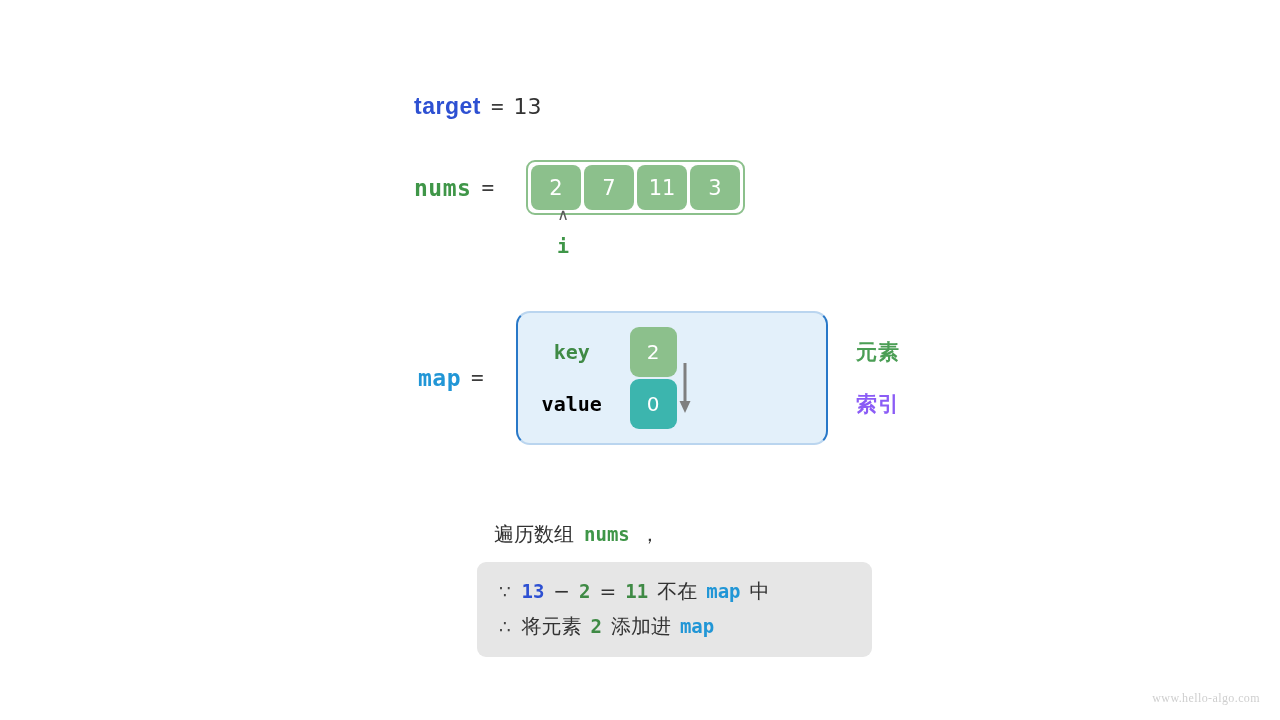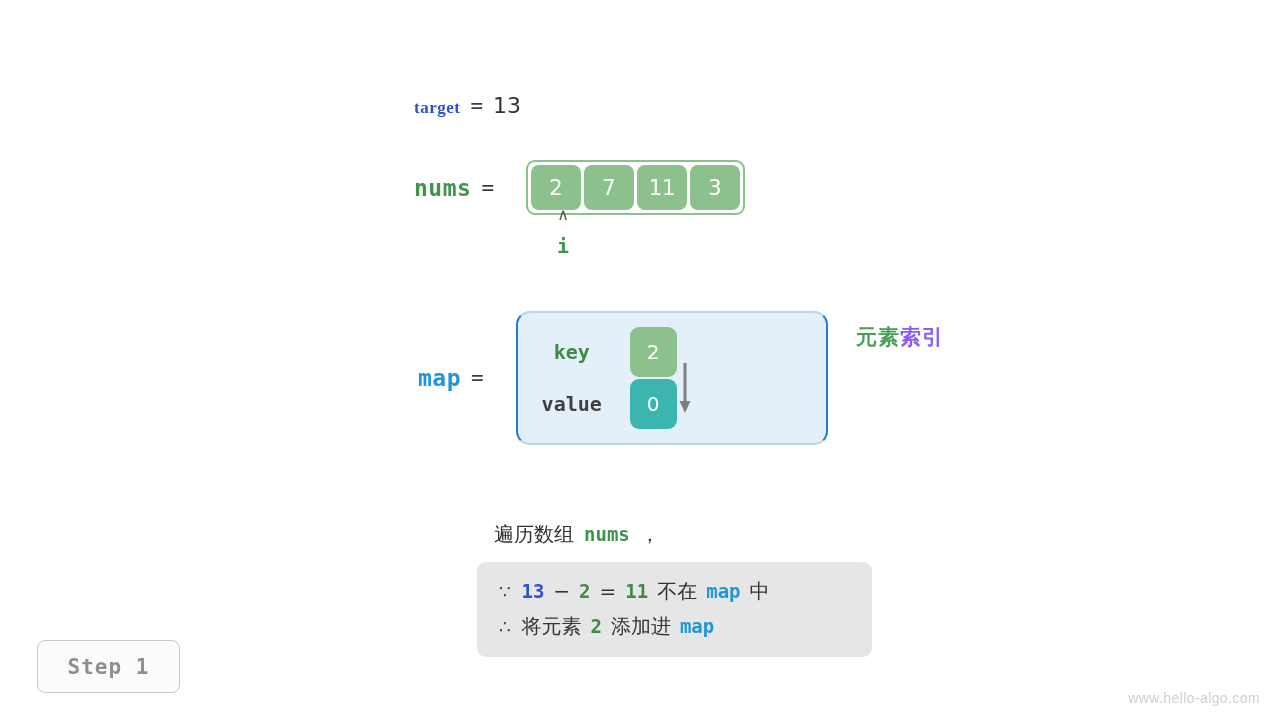--- a/index.html
+++ b/index.html
@@ -23,23 +23,23 @@
   #target-row {
     position: absolute;
     left: 414px;
     top: 93px;
     display: flex;
     align-items: baseline;
     gap: 10px;
     white-space: nowrap;
   }
   #target-row .var {
-    font-family: Liberation Serif, serif;
-    font-weight: bold;
-    font-size: 17px;
+    font-family: Liberation Sans, sans-serif;
+    font-weight: bold;
+    font-size: 23px;
     color: #2d50d2;
     letter-spacing: 0.5px;
   }
   #target-row .eq {
     font-family: "DejaVu Sans Mono", monospace;
     font-size: 21px;
     color: #3c3c3c;
   }
   #target-row .val {
     font-family: "DejaVu Sans", sans-serif;
@@ -164,21 +164,21 @@
     position: relative;
   }
   .map-line .rowlabel {
     width: 108px;
     text-align: center;
     font-family: "DejaVu Sans Mono", monospace;
     font-weight: bold;
     font-size: 20px;
   }
   .map-line.key .rowlabel { color: #3f8a45; }
-  .map-line.value .rowlabel { color: #404040; }
+  .map-line.value .rowlabel { color: #000000; }
 
   .map-cell {
     width: 47px;
     height: 50px;
     border-radius: 9px;
     display: flex;
     align-items: center;
     justify-content: center;
     font-family: "DejaVu Sans", sans-serif;
     font-size: 20px;
@@ -197,21 +197,21 @@
     pointer-events: none;
   }
 
   
   .side-labels {
     position: absolute;
     left: 856px;
     top: 311px;
     height: 134px;
     display: flex;
-    flex-direction: row;
+    flex-direction: column;
     justify-content: center;
   }
   .side-labels .slab {
     height: 52px;
     display: flex;
     align-items: center;
     font-family: "DejaVu Sans", sans-serif;
     font-weight: bold;
     font-size: 21px;
     letter-spacing: 1px;
@@ -297,22 +297,22 @@
     font-size: 21px;
     color: #8f8f8f;
     letter-spacing: 1px;
   }
 
   
   #watermark {
     position: absolute;
     right: 20px;
     bottom: 14px;
-    font-family: Liberation Sans, sans-serif;
-    font-size: 14px;
+    font-family: Liberation Serif, serif;
+    font-size: 12px;
     color: #cfcfcf;
     letter-spacing: 0.4px;
   }
 </style>
 </head>
 <body>
 
 <div class="stage">
 
   <div id="target-row">
@@ -383,17 +383,16 @@
     </div>
     <div class="note-line">
       <span class="sym">∴</span>
       <span class="tok c-dark">将元素</span>
       <span class="tok mono-tok c-green">2</span>
       <span class="tok c-dark">添加进</span>
       <span class="tok mono-tok c-lblue">map</span>
     </div>
   </div>
 
-  <div id="step-badge">Step 1</div>
 
   <div id="watermark">www.hello-algo.com</div>
 
 </div>
 
 </body></html>

